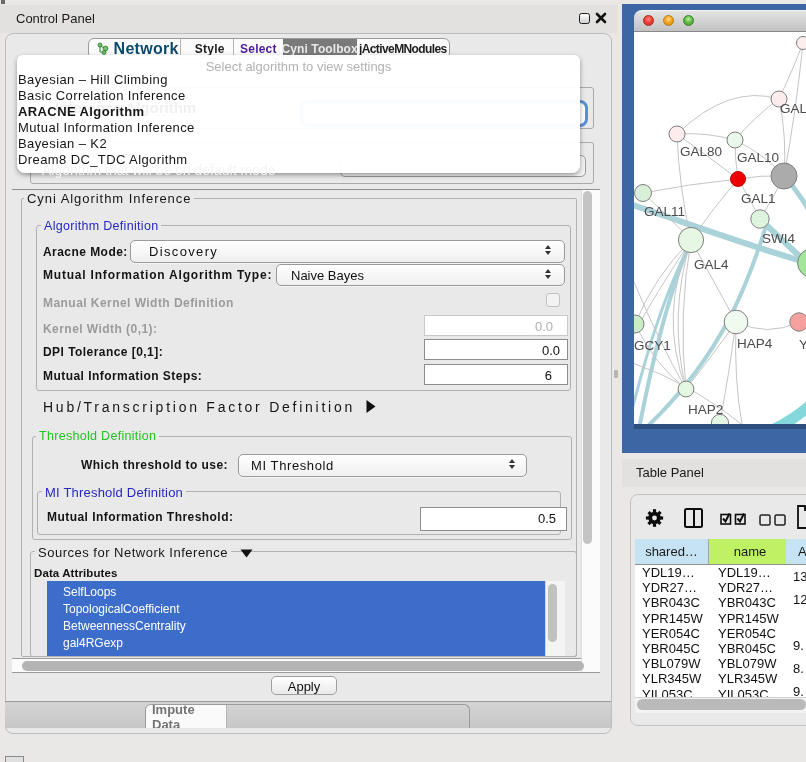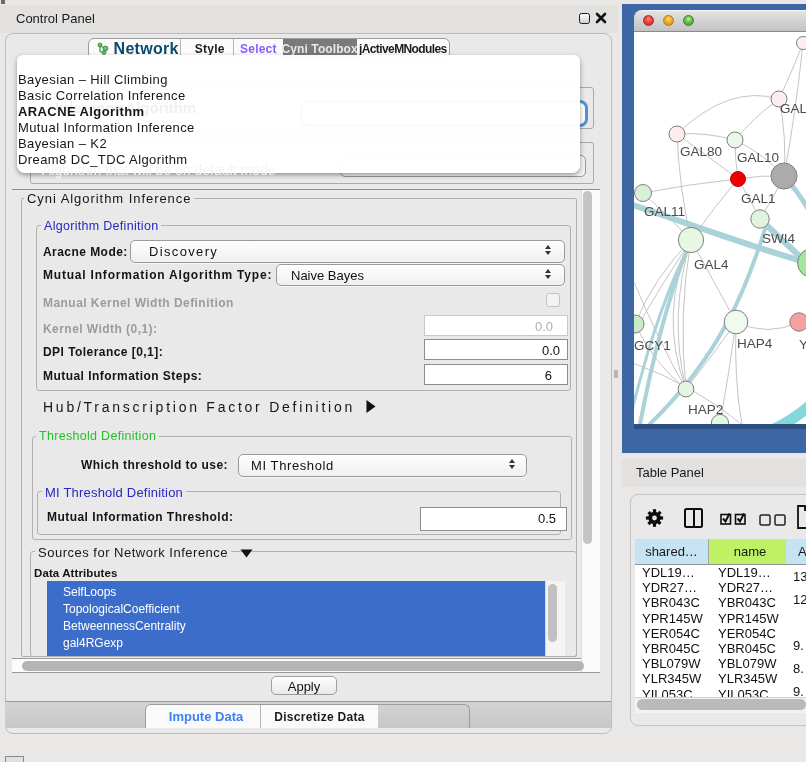--- a/index.html
+++ b/index.html
@@ -29,34 +29,35 @@
   <div style="width:93px;height:100%;display:flex;align-items:center;justify-content:center;border-right:1px solid #b5b5b5;padding-left:6px">
     <svg width="13" height="14" viewBox="0 0 13 14" style="margin-right:4px">
       <path d="M3 3 L3 10 M3 10 L6 10 M3 4 L8 6" stroke="#3f9a3f" stroke-width="1.2" fill="none"></path>
       <circle cx="3" cy="3" r="2" fill="#6fbf6f" stroke="#2f7a2f" stroke-width="0.8"></circle>
       <circle cx="8.5" cy="6.5" r="2.4" fill="#6fbf6f" stroke="#2f7a2f" stroke-width="0.8"></circle>
       <circle cx="7" cy="10.5" r="2" fill="#6fbf6f" stroke="#2f7a2f" stroke-width="0.8"></circle>
     </svg>
     <span style="font-size:16px;font-weight:bold;color:#0c4a6e;white-space:nowrap;letter-spacing:0.3px">Network</span>
   </div>
   <div style="width:53px;height:100%;display:flex;align-items:center;justify-content:center;border-right:1px solid #b5b5b5;font-size:12px;font-weight:bold;color:#1c1c1c;white-space:nowrap;letter-spacing:0.2px;padding-left:5px">Style</div>
-  <div style="width:49px;height:100%;display:flex;align-items:center;justify-content:center;font-size:12px;font-weight:bold;color:#8b5cf6;white-space:nowrap;letter-spacing:0.2px">Select</div>
+  <div style="width:49px;height:100%;display:flex;align-items:center;justify-content:center;font-size:12px;font-weight:bold;color:#4c1d95;white-space:nowrap;letter-spacing:0.2px">Select</div>
   <div style="width:74px;height:100%;display:flex;align-items:center;justify-content:center;background:#7a7a7a;font-size:12px;font-weight:bold;color:#e9e9e9;white-space:nowrap;letter-spacing:0.1px">Cyni Toolbox</div>
   <div style="width:93px;height:100%;display:flex;align-items:center;justify-content:center;font-size:12px;font-weight:bold;color:#1c1c1c;white-space:nowrap;letter-spacing:-0.6px">jActiveMNodules</div>
 </div>
 
 <div class="a" style="left:30px;top:87px;width:564px;height:42px;border:1px solid #aaa;border-radius:3px"></div>
 <div class="a" style="left:300px;top:100px;width:288px;height:27px;border:3px solid #5591d2;border-radius:8px;background:#fff"></div>
 <div class="a" style="left:30px;top:142px;width:564px;height:42px;border:1px solid #aaa;border-radius:3px"></div>
 <div class="a" style="left:340px;top:155px;width:246px;height:22px;border:1px solid #999;border-radius:5px;background:#f2f2f2"></div>
 
 <div class="a" style="left:12px;top:189px;width:588px;height:1px;background:#8f8f8f"></div>
 <div class="a" style="left:12px;top:190px;width:588px;height:482px;background:#e9e9e9"></div>
 
 <div class="a" style="left:17px;top:55px;width:563px;height:118px;background:rgba(255,255,255,0.97);border-radius:6px 6px 8px 8px;box-shadow:0 2px 5px rgba(0,0,0,0.38)">
+  <div class="a" style="left:0;top:4px;width:100%;text-align:center;font-size:13px;color:#b2b2b2">Select algorithm to view settings</div>
   <div class="a" style="left:38px;top:44px;font-size:15px;font-weight:bold;color:#f0f0f0;white-space:nowrap">Inference Algorithm</div>
   <div class="a" style="left:25px;top:107px;font-size:14px;color:#f4f4f4;white-space:nowrap">Algorithm that will be on default mode</div>
   <div class="a" style="left:1px;top:17px;font-size:13px;color:#161616;line-height:16px;white-space:nowrap;letter-spacing:0.4px">
     Bayesian – Hill Climbing<br>
     Basic Correlation Inference<br>
     <b>ARACNE Algorithm</b><br>
     Mutual Information Inference<br>
     Bayesian – K2<br>
     Dream8 DC_TDC Algorithm
   </div>
@@ -136,22 +137,21 @@
 <div class="a" style="left:581px;top:190px;width:19px;height:482px;background:#fbfbfb;border-left:1px solid #dcdcdc"></div>
 <div class="a" style="left:583px;top:191px;width:9px;height:353px;background:#c4c4c4;border-radius:4.5px"></div>
 <div class="a" style="left:12px;top:658px;width:569px;height:14px;background:#fbfbfb;border-top:1px solid #9a9a9a"></div>
 <div class="a" style="left:22px;top:661px;width:562px;height:10px;background:#b4b4b4;border-radius:5px"></div>
 <div class="a" style="left:12px;top:672px;width:588px;height:1px;background:#9a9a9a"></div>
 
 <div class="a" style="left:271px;top:676px;width:66px;height:19px;border:1px solid #9f9f9f;border-radius:5px;background:linear-gradient(#ffffff,#e9e9e9);text-align:center;font-size:13px;color:#111;padding-top:2px">Apply</div>
 
 <div class="a" style="left:5px;top:701px;width:606px;height:27px;background:linear-gradient(#d4d4d4,#c7c7c7);border-top:1px solid #9a9a9a"></div>
 <div class="a" style="left:145px;top:704px;width:325px;height:24px;display:flex;border-radius:6px 6px 0 0;overflow:hidden;border:1px solid #9c9c9c;border-bottom:none">
-  <div style="width:115px;background:#fafafa;display:flex;align-items:center;justify-content:center;font-size:13px;font-weight:bold;color:#3b82f6;border-right:1px solid #b5b5b5;padding-left:6px">Impute Data</div>
-  <div style="width:117px;background:#fafafa;display:flex;align-items:center;justify-content:center;font-size:12px;font-weight:bold;color:#1c1c1c;white-space:nowrap;letter-spacing:0.3px">Discretize Data</div>
+  <div style="width:81px;background:#fafafa;display:flex;align-items:center;justify-content:center;font-size:13px;font-weight:bold;color:#737373;border-right:1px solid #b5b5b5;padding-left:6px">Impute Data</div>
 </div>
 
 <div class="a" style="left:622px;top:4px;width:184px;height:449px;background:#3c66a4"></div>
 <div class="a" style="left:634px;top:424px;width:172px;height:5px;background:#2d4f7f"></div>
 <div class="a" style="left:634px;top:10px;width:172px;height:22px;background:linear-gradient(#e3e3e3,#c2c2c2);border-bottom:1px solid #8a8a8a;border-radius:8px 0 0 0;border-top:1px solid #f5f5f5"></div>
 <div class="a" style="left:643px;top:15px;width:11px;height:11px;border-radius:50%;background:radial-gradient(circle at 50% 35%,#ff8a80 0%,#ee4339 45%,#c62e24 100%);border:0.5px solid #a8281f"></div>
 <div class="a" style="left:663px;top:15px;width:11px;height:11px;border-radius:50%;background:radial-gradient(circle at 50% 35%,#ffe082 0%,#f5a623 45%,#d18a14 100%);border:0.5px solid #b87d12"></div>
 <div class="a" style="left:683px;top:15px;width:11px;height:11px;border-radius:50%;background:radial-gradient(circle at 50% 35%,#b9f6a5 0%,#64bd47 45%,#459431 100%);border:0.5px solid #3c8029"></div>
 <div class="a" style="left:634px;top:32px;width:172px;height:392px;background:#fff;overflow:hidden">
 <svg width="172" height="392" viewBox="0 0 172 392">

